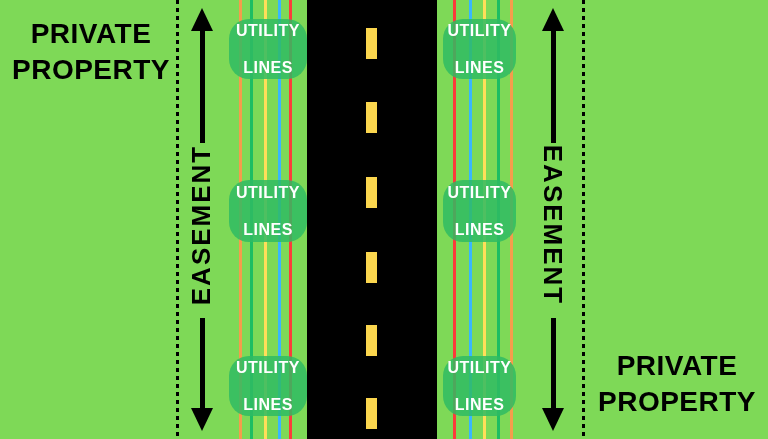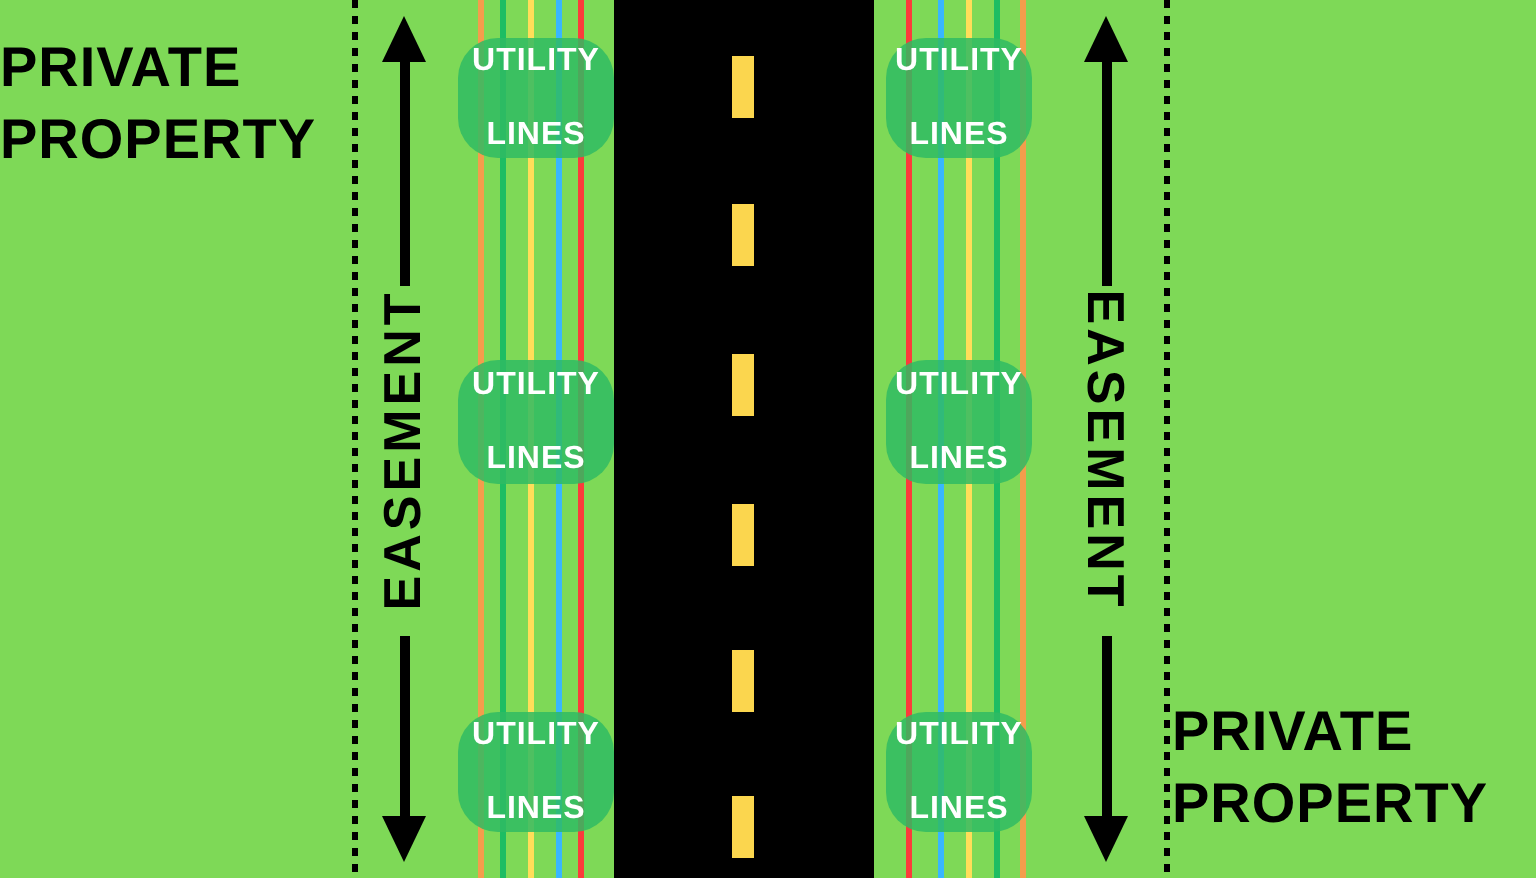--- a/index.html
+++ b/index.html
@@ -60,21 +60,21 @@
     font-weight:800;font-size:26px;letter-spacing:2px;
     color:var(--text,#000);text-align:center;line-height:32px;
   }
   .rotCCW{transform:rotate(-90deg);}
   .rotCW{transform:rotate(90deg);}
 
   
   .property{
     position:absolute;
     font-weight:800;font-size:28px;line-height:36px;letter-spacing:.5px;
-    color:var(--text,#000);text-align:left;
+    color:var(--text,#000);text-align:center;
   }
   .propTL{left:0;top:16px;width:182px;}
   .propBR{left:586px;top:348px;width:182px;}
 </style>
 </head>
 <body>
 
 <div id="canvas">
 
   <div class="stripe orange sL1"></div>

